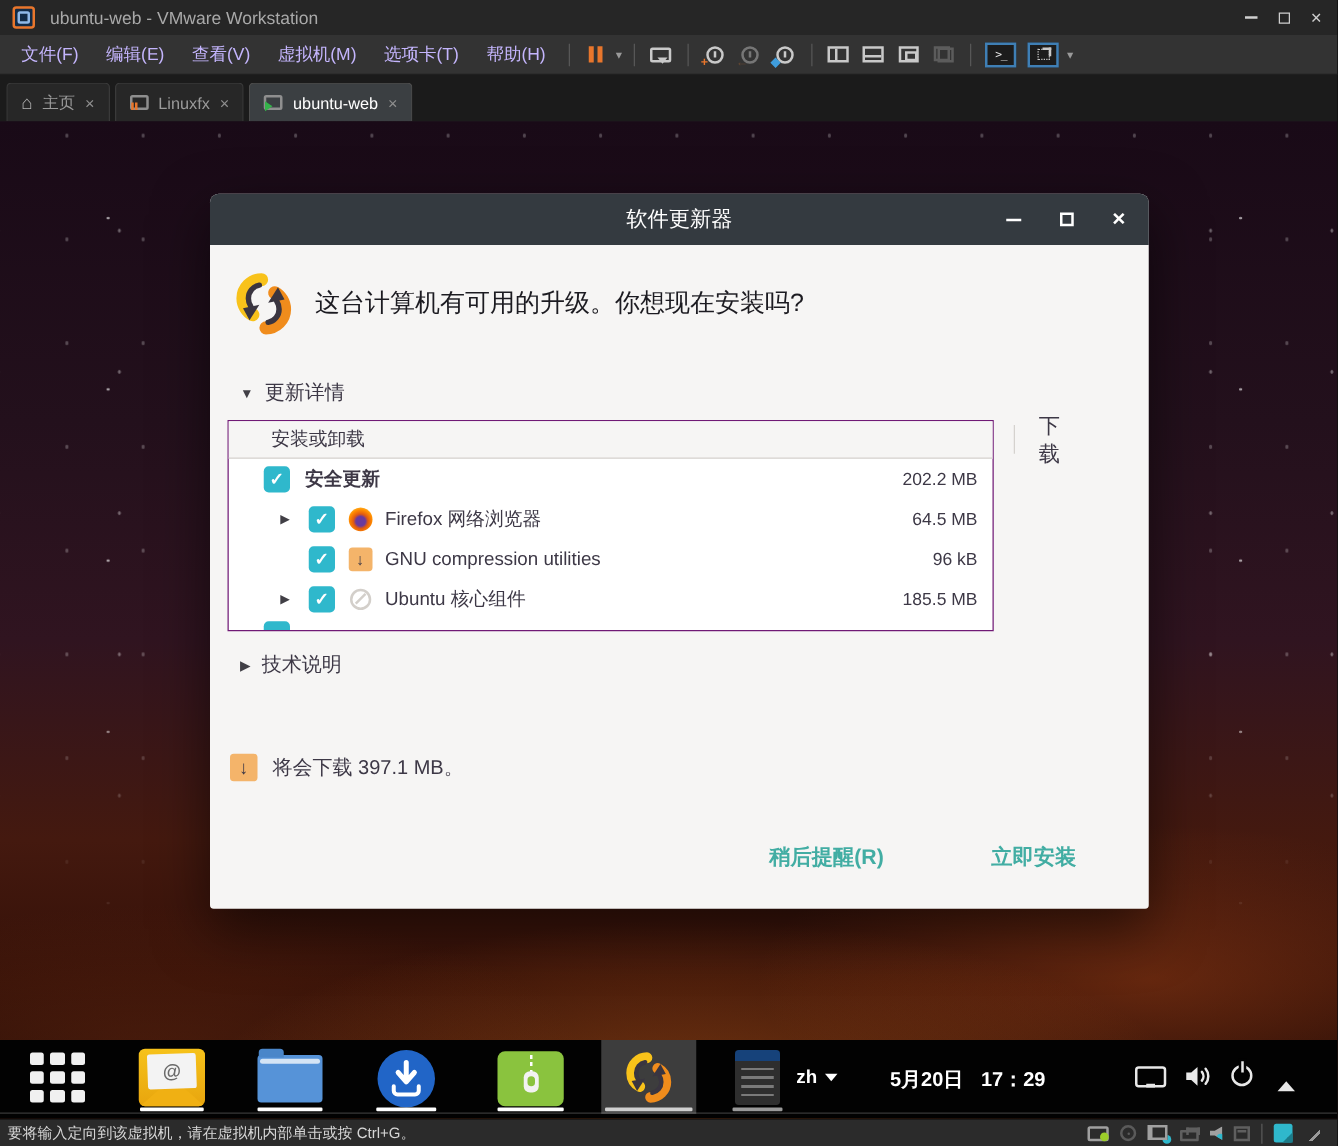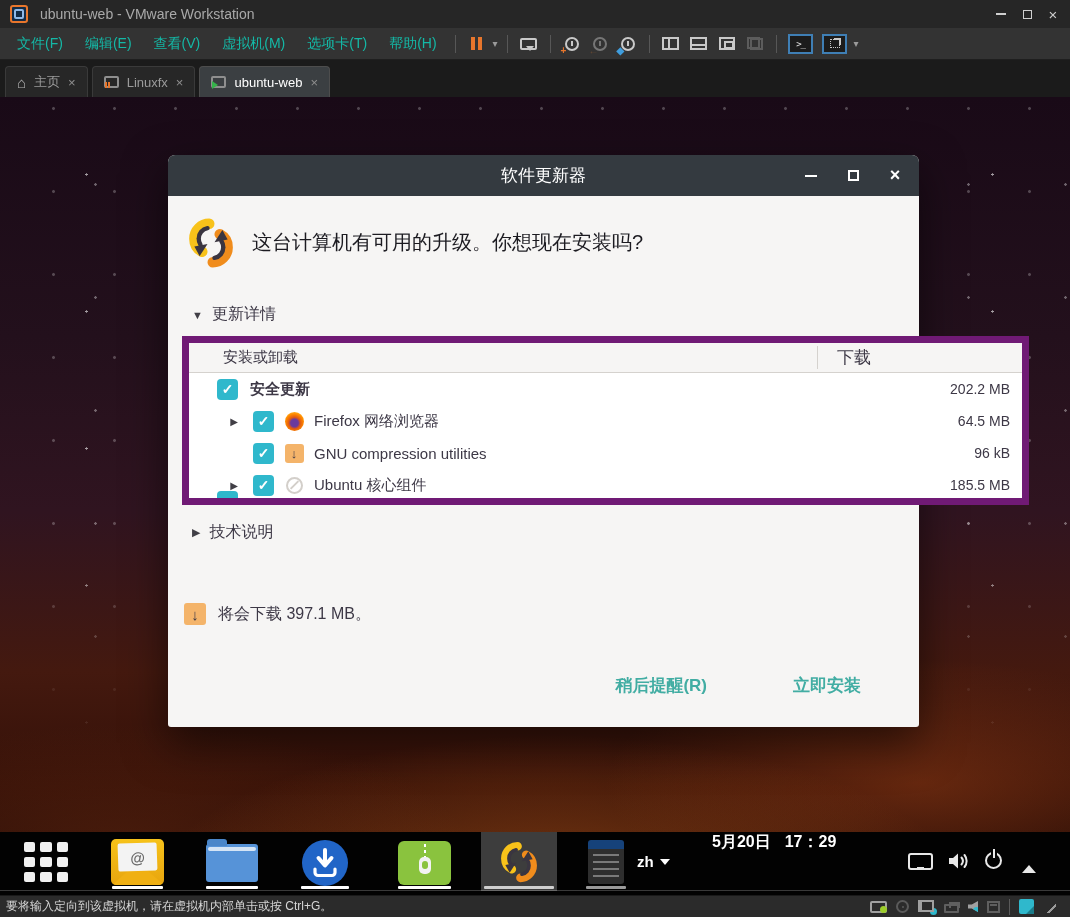--- a/index.html
+++ b/index.html
@@ -13,21 +13,21 @@
   .vmw-logo::after{content:"";position:absolute;inset:2px;border:2px solid #8fb9e8;border-radius:2px}
   .win-title{color:#a9a9a9;font-size:14px}
   .win-controls{position:absolute;right:4px;top:0;height:28px;display:flex;align-items:center}
   .wbtn{width:26px;height:24px;display:flex;align-items:center;justify-content:center;color:#cfcfcf}
   .wbtn .minbar{width:10px;height:2px;background:#cfcfcf}
   .wbtn .maxbox{width:9px;height:9px;border:1.5px solid #cfcfcf}
   .wbtn.close{font-size:15px}
 
   
   .menubar{height:32px;background:#333;display:flex;align-items:center;padding:0 6px;border-bottom:1px solid #1f1f1f}
-  .menu-item{color:#14b8a6;font-size:14px;padding:5px 11px;border-radius:2px}
+  .menu-item{color:#c4b5fd;font-size:14px;padding:5px 11px;border-radius:2px}
   .tsep{width:1px;height:18px;background:#575757;margin:0 7px}
   .ticon{width:24px;height:22px;display:flex;align-items:center;justify-content:center;position:relative;margin:0 2px}
   .pause-bars{display:flex;gap:3px}
   .pause-bars i{width:4px;height:13px;background:#e8762c}
   .caret{font-size:10px;color:#9a9a9a;margin:0 2px}
   .mon-down{width:17px;height:12px;border:2px solid #c9c9c9;border-radius:2px;position:relative}
   .mon-down::after{content:"";position:absolute;left:4px;bottom:-7px;border:4px solid transparent;border-top:5px solid #c9c9c9}
   .clock{width:14px;height:14px;border:2px solid #c9c9c9;border-radius:50%;position:relative}
   .clock::after{content:"";position:absolute;left:4px;top:2px;width:2px;height:5px;background:#c9c9c9}
   .badge{position:absolute;left:1px;bottom:0;font-size:10px;font-weight:bold;line-height:9px}
@@ -84,21 +84,21 @@
   .dbtn{display:flex;align-items:center;justify-content:center;width:16px;height:16px;color:#fff}
   .dbtn .minbar{width:12px;height:2px;background:#fff}
   .dbtn .maxbox{width:11px;height:11px;border:2px solid #fff}
   .dbtn.close{font-size:18px;font-weight:bold}
   .upd-icon{position:absolute;left:15px;top:60px;width:56px;height:56px}
   .dlg-heading{position:absolute;left:84px;top:74px;font-size:20px;font-weight:normal;color:#1c1b21}
   .expander{position:absolute;display:flex;align-items:center;gap:9px;color:#3d3846;font-size:16px}
   .exp1{left:24px;top:149px}
   .exp2{left:24px;top:367px}
   .tri{font-size:11px;color:#413f46}
-  .utable{position:absolute;left:14px;top:181px;width:847px;height:169px;background:#fff;border:7px solid #701a75}
+  .utable{position:absolute;left:14px;top:181px;width:613px;height:169px;background:#fff;border:1px solid #701a75}
   .uhead{height:30px;background:#f6f5f4;border-bottom:1px solid #d5d2ce;position:relative;display:flex;align-items:center}
   .uhead .h1{margin-left:34px;font-size:15px;color:#3d3846}
   .uhead .h2{position:absolute;left:648px;font-size:17px;color:#3d3846}
   .coldiv{position:absolute;left:628px;top:3px;bottom:3px;width:1px;background:#d5d2ce}
   .trow{display:flex;align-items:center;height:32px;font-size:15px;color:#3d3846;position:relative}
   .exp{width:14px;text-align:center;font-size:10px;color:#413f46;margin-left:38px}
   .cb{width:21px;height:21px;background:#2fb8cc;border-radius:4px;color:#fff;font-size:14px;font-weight:bold;display:flex;align-items:center;justify-content:center;flex:none}
   .cb.lvl0{margin-left:28px}
   .cb.after-exp{margin-left:12px}
   .cb.lvl1{margin-left:64px}
@@ -135,21 +135,21 @@
   .d-down{position:absolute;left:301px;top:7px;width:48px;height:48px}
   .d-zip{position:absolute;left:398px;top:9px;width:53px;height:44px;background:#8ac33e;border-radius:6px}
   .d-zip .teeth{position:absolute;left:50%;top:3px;width:2px;height:14px;margin-left:-1px;background:repeating-linear-gradient(180deg,#fff 0 3px,transparent 3px 6px)}
   .d-zip .pull{position:absolute;left:50%;top:16px;width:12px;height:17px;margin-left:-6px;background:#f2f2f2;border-radius:5px}
   .d-zip .pull::after{content:"";position:absolute;left:3px;top:4px;width:6px;height:8px;border-radius:4px;background:#8ac33e}
   .d-updtile{position:absolute;left:481px;top:0;width:76px;height:59px;background:#3d3d3d;display:flex;align-items:center;justify-content:center}
   .d-list{position:absolute;left:588px;top:8px;width:36px;height:44px;border-radius:3px;background:linear-gradient(180deg,#16427a 0 9px,#2e2e2e 9px);overflow:hidden}
   .d-list::after{content:"";position:absolute;left:5px;right:5px;top:14px;bottom:4px;background:repeating-linear-gradient(180deg,#8d8d8d 0 2px,transparent 2px 7px);opacity:.8}
   .d-lang{position:absolute;left:637px;top:0;height:59px;display:flex;align-items:center;gap:6px;color:#fff;font-size:15px;font-weight:bold}
   .caret-dn{width:0;height:0;border:5px solid transparent;border-top:6px solid #fff;margin-top:5px}
-  .d-clock{position:absolute;left:712px;top:0;height:65px;display:flex;align-items:flex-start;gap:14px;color:#fff;font-size:16px;font-weight:bold}
+  .d-clock{position:absolute;left:712px;top:0;height:65px;display:flex;align-items:center;gap:14px;color:#fff;font-size:16px;font-weight:bold}
   .d-monitor{position:absolute;left:908px;top:21px;width:25px;height:17px;border:2px solid #e8e8e8;border-radius:3px}
   .d-monitor::after{content:"";position:absolute;left:7px;bottom:-2px;width:7px;height:3px;background:#e8e8e8}
   .d-speaker{position:absolute;left:945px;top:17px;width:26px;height:24px}
   .d-power{position:absolute;left:985px;top:20px;width:17px;height:17px;border:2px solid #e8e8e8;border-radius:50%}
   .d-power::after{content:"";position:absolute;left:5.5px;top:-5px;width:2px;height:9px;background:#e8e8e8;box-shadow:0 0 0 2px #020202}
   .caret-up{position:absolute;left:1022px;top:26px;width:0;height:0;border:7px solid transparent;border-bottom:8px solid #e8e8e8}
 
   
   .statusbar{height:22px;background:#2b2b2b;border-top:1px solid #191919;display:flex;align-items:center;padding:0 6px;color:#d6d6d6;font-size:12px}
   .sb-icons{margin-left:auto;display:flex;align-items:center;gap:9px;padding-right:8px}

